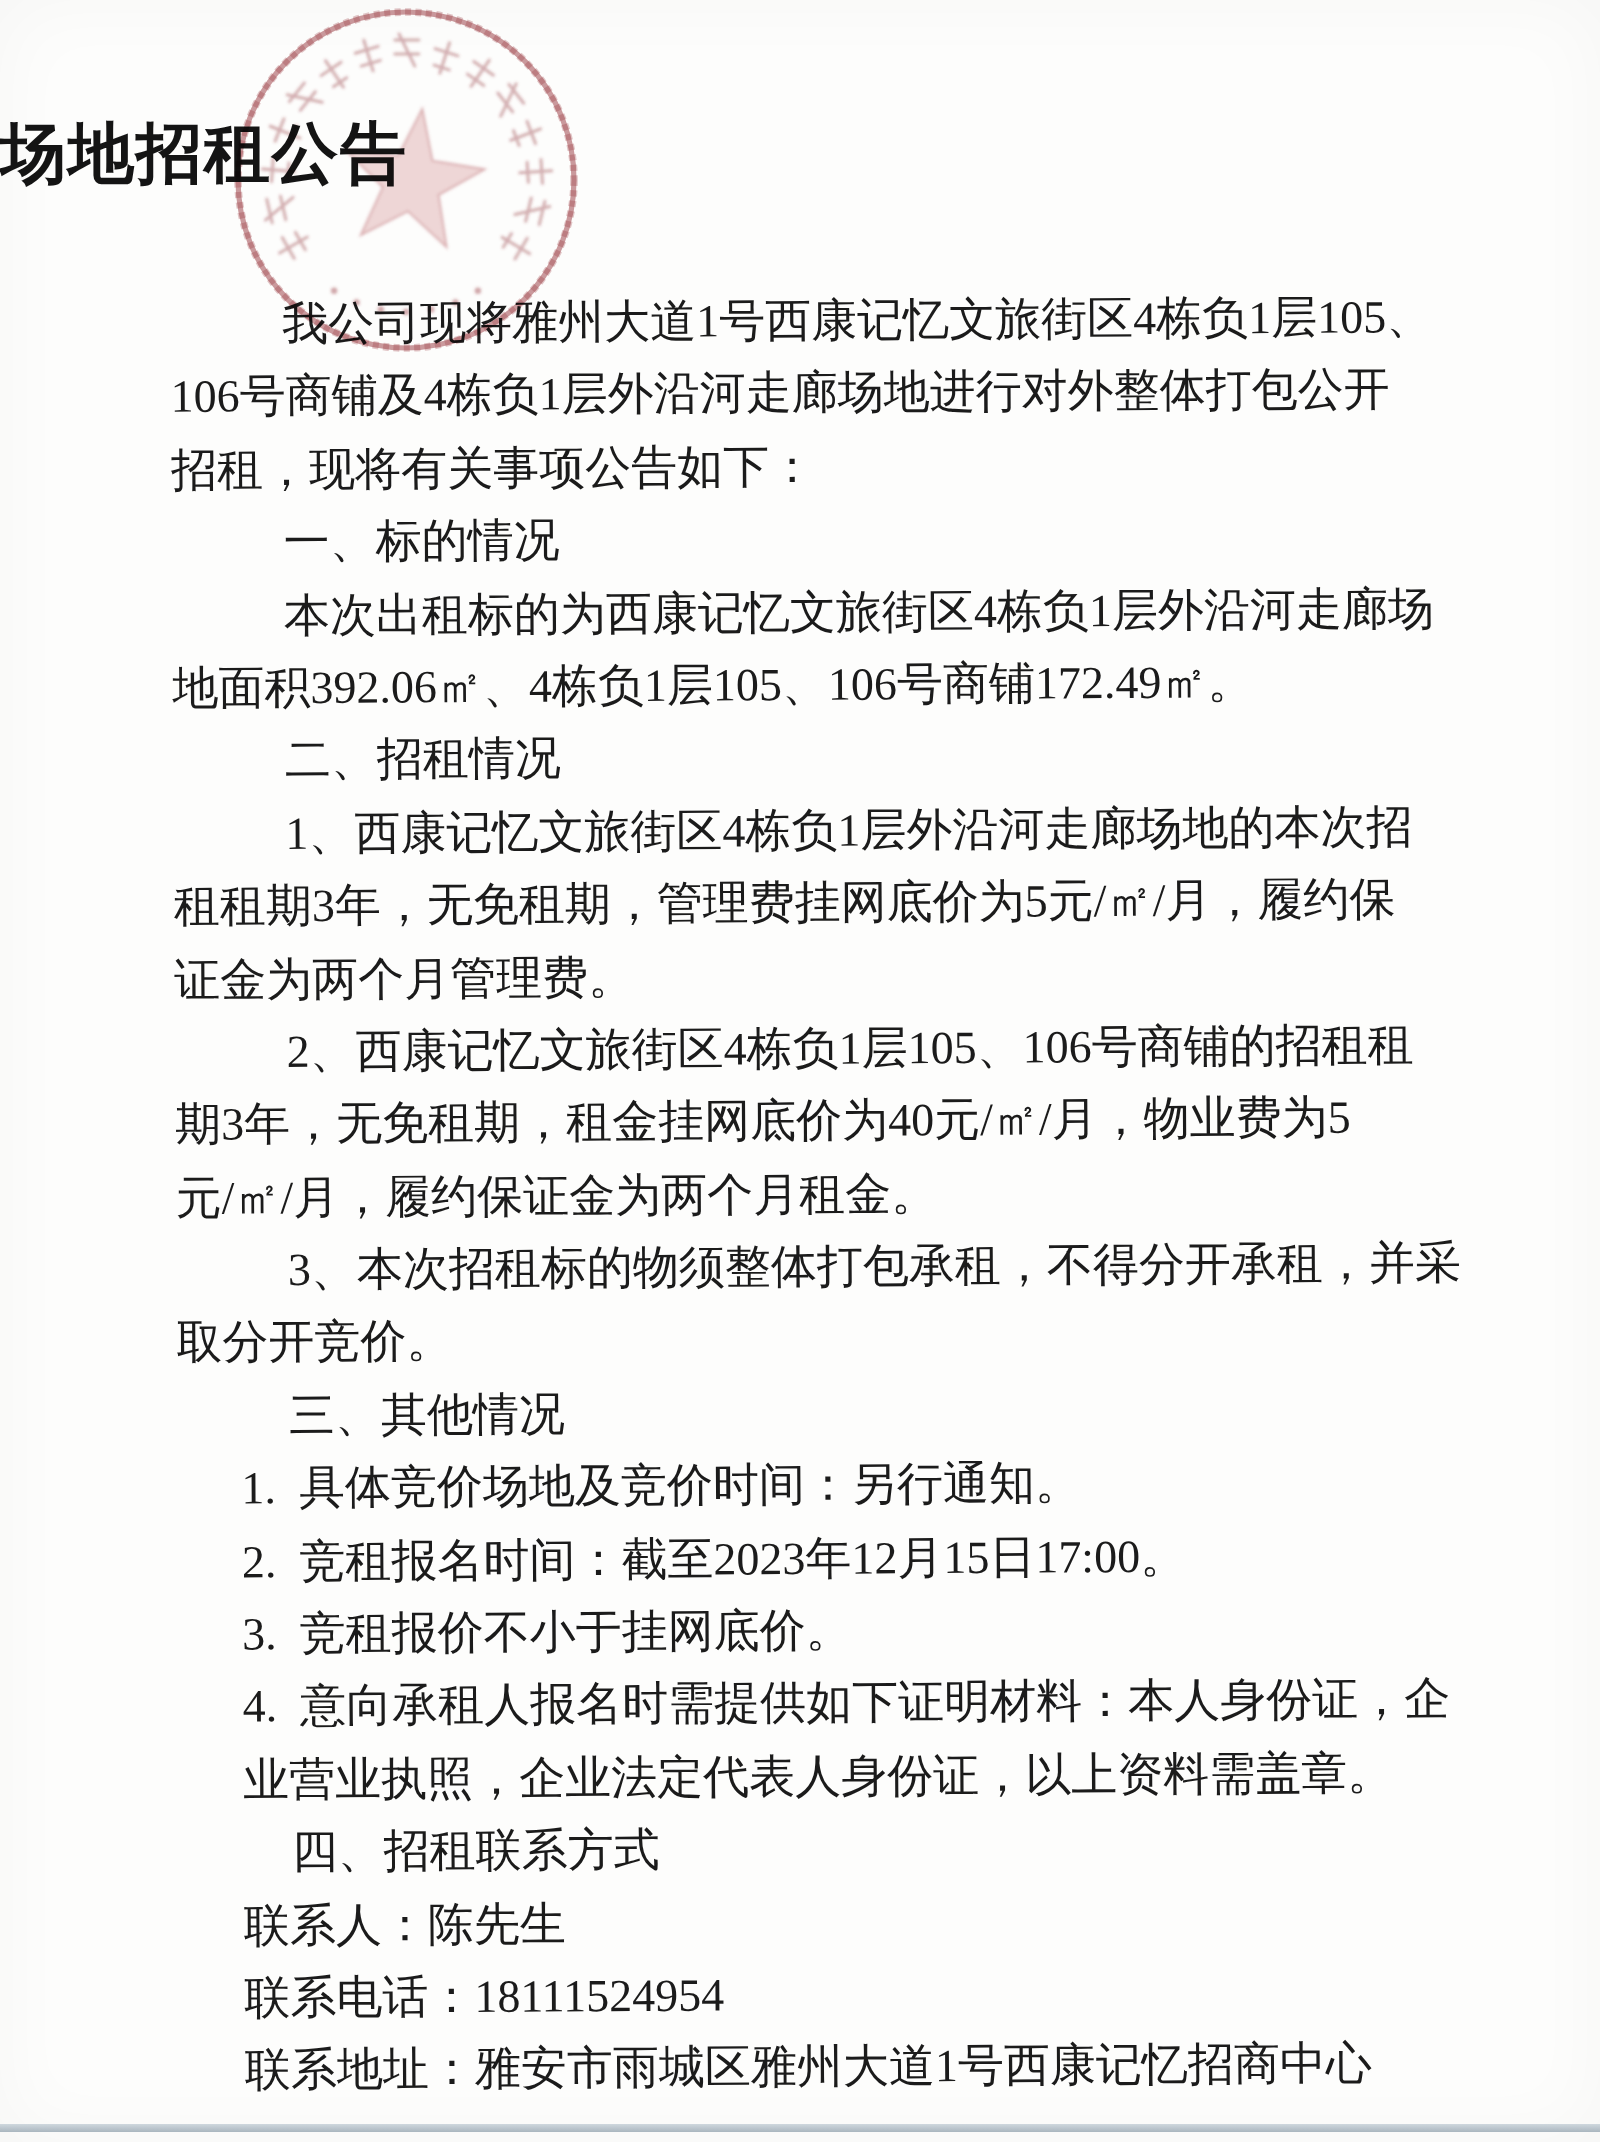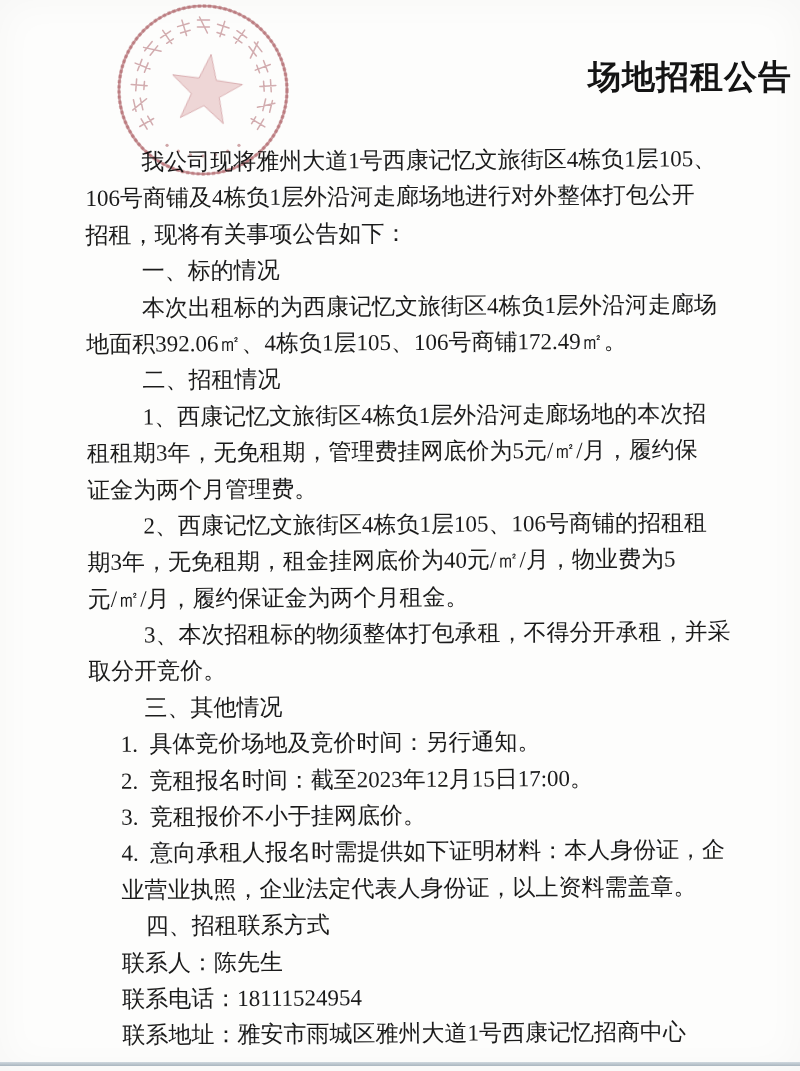--- a/index.html
+++ b/index.html
@@ -1,18 +1,18 @@
 <!DOCTYPE html>
 <html><head>
 <meta charset="utf-8">
 <style>
   html,body{margin:0;padding:0;background:#e8e8e8;}
   .page{position:relative;width:800px;height:1071px;background:#fdfdfc;overflow:hidden;
         box-shadow:inset 0 0 40px rgba(0,0,0,0.03);}
-  .title{position:absolute;top:54px;left:0;width:792px;margin:0;text-align:right;
+  .title{position:absolute;top:54px;left:0;width:792px;margin:0;text-align:left;
          font-family:"Liberation Sans","DejaVu Sans",sans-serif;font-weight:700;
          font-size:33px;line-height:46px;color:#141414;letter-spacing:1px;}
   .body{position:absolute;left:85px;top:141px;width:655px;
         font-family:"Liberation Serif","DejaVu Serif",serif;
         font-size:23px;line-height:36.4px;color:#1b1b1b;
         transform:rotate(-0.35deg);transform-origin:640px 0;}
   .line{white-space:nowrap;height:36.4px;}
   .ind1{margin-left:32px;}
   .ind2{margin-left:56px;}
   .stamp{position:absolute;left:114px;top:0;width:178px;height:178px;

